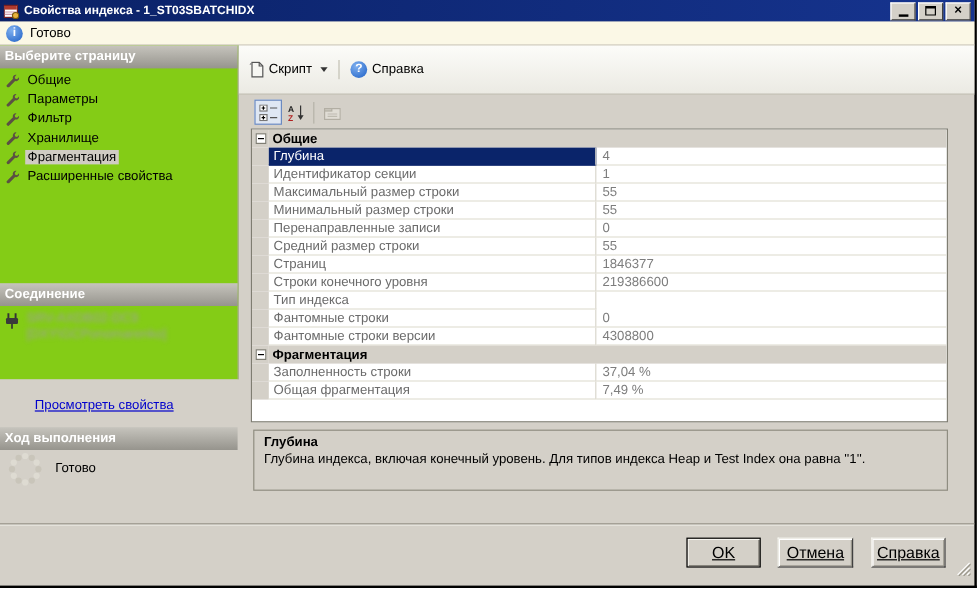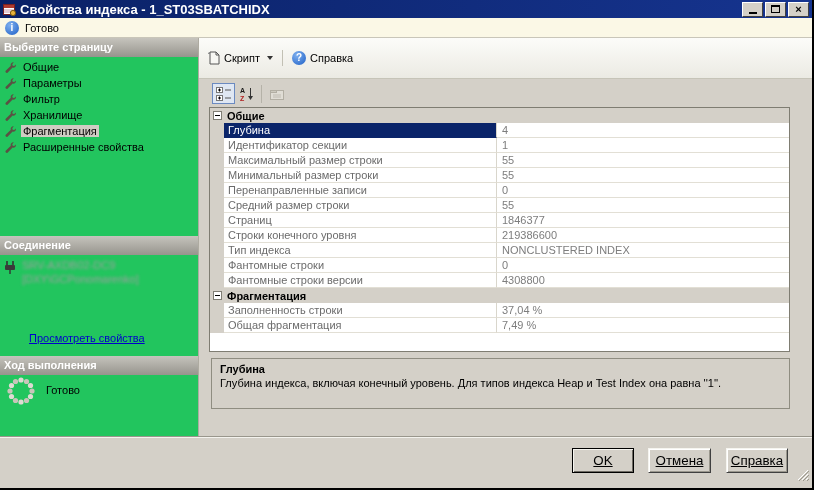--- a/index.html
+++ b/index.html
@@ -5,41 +5,41 @@
   * { margin:0; padding:0; box-sizing:border-box; }
   html,body { width:816px; height:492px; background:#fff; overflow:hidden;
               font-family:"Liberation Sans", sans-serif; font-size:11px; color:#000; }
   .window { position:absolute; left:0; top:0; width:814px; height:490px;
             background:#d4d0c8; border-right:2px solid #000; border-bottom:2px solid #000; }
 
   
   .titlebar { position:absolute; left:0; top:0; right:0; height:18px;
               background:linear-gradient(to right,#0a2166,#16348f);
               display:flex; align-items:center; gap:4px; padding:0 3px; }
-  .title-text { color:#fff; font-weight:bold; font-size:13px; white-space:nowrap; overflow:hidden; }
+  .title-text { color:#fff; font-weight:bold; font-size:10px; white-space:nowrap; overflow:hidden; }
   .winbtns { margin-left:auto; display:flex; gap:2px; }
   .winbtn { width:21px; height:15px; background:#d4d0c8; border:1px solid;
             border-color:#fff #404040 #404040 #fff;
             display:flex; align-items:center; justify-content:center; }
   .glyph-min { width:8px; height:2px; background:#000; margin-top:7px; }
   .glyph-max { width:9px; height:8px; border:1px solid #000; border-top:2px solid #000; }
   .glyph-close { font-size:11px; font-weight:bold; line-height:1; }
 
   
   .infobar { position:absolute; left:0; top:18px; right:0; height:20px;
              background:#fbf8e6; border-bottom:1px solid #c9c6b9;
              display:flex; align-items:center; gap:6px; padding:0 5px; }
   .circle-icon { width:14px; height:14px; border-radius:50%;
                  background:radial-gradient(circle at 35% 30%, #7fb0ef, #1d5fc6);
                  color:#fff; font-weight:bold; font-size:10px; line-height:14px;
                  text-align:center; flex:none; }
 
   
-  .sidebar { position:absolute; left:0; top:38px; width:199px; height:398px;
-             background:#22c55e; border-right:1px solid #aeab a1; border-right:1px solid #aeaba1; }
+  .sidebar { position:absolute; left:0; top:38px; width:199px; height:278px;
+             background:#84cc16; border-right:1px solid #aeab a1; border-right:1px solid #aeaba1; }
   .side-hdr { position:absolute; left:0; right:0; height:19px;
               background:linear-gradient(to bottom,#c6c4bd,#96948d);
               color:#fff; font-weight:bold; line-height:19px; padding-left:4px; }
   .hdr-pages { top:0; } .hdr-conn { top:198px; } .hdr-progress { top:318px; }
   .page-list { position:absolute; top:21px; left:0; right:0; }
   .page-item { height:16px; display:flex; align-items:center; gap:5px; padding-left:4px; }
   .page-item .icon { width:12px; height:12px; flex:none; display:flex; }
   .page-label { padding:0 2px; }
   .page-label.selected { background:#d0ccc3; }
   .conn-block { position:absolute; top:220px; left:3px; right:4px; display:flex; gap:5px; }
@@ -317,21 +317,20 @@
         <span class="pg-val">1846377</span>
       </div>
       <div class="pg-row">
         <span class="pg-margin"></span>
         <span class="pg-name">Строки конечного уровня</span>
         <span class="pg-val">219386600</span>
       </div>
       <div class="pg-row">
         <span class="pg-margin"></span>
         <span class="pg-name">Тип индекса</span>
-        <span class="pg-val">NONCLUSTERED INDEX</span>
       </div>
       <div class="pg-row">
         <span class="pg-margin"></span>
         <span class="pg-name">Фантомные строки</span>
         <span class="pg-val">0</span>
       </div>
       <div class="pg-row">
         <span class="pg-margin"></span>
         <span class="pg-name">Фантомные строки версии</span>
         <span class="pg-val">4308800</span>

